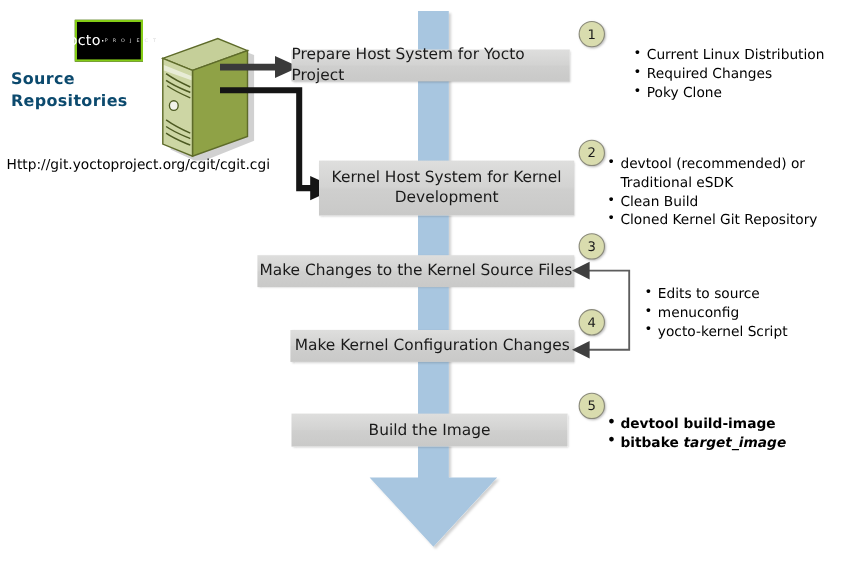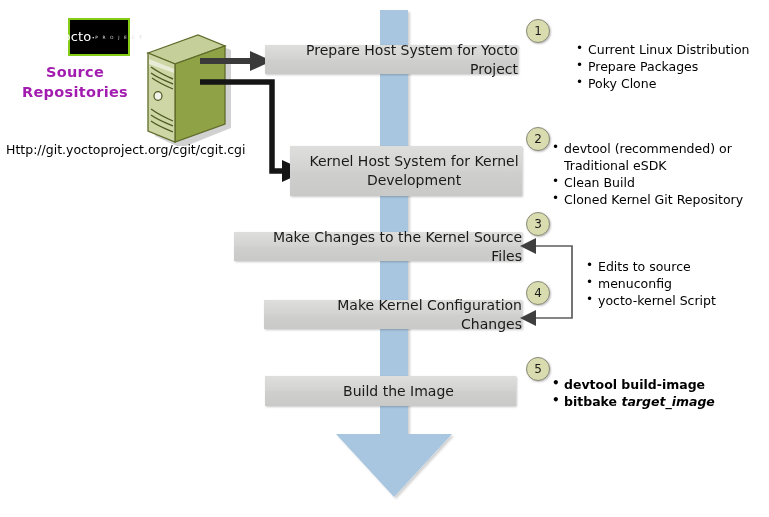--- a/index.html
+++ b/index.html
@@ -54,49 +54,48 @@
     letter-spacing: 1.6px;
     line-height: 7px;
     margin-top: 1px;
     white-space: nowrap;
   }
   
   .src-label {
     position: absolute;
     left: 10px; top: 62px;
     width: 130px;
-    text-align: center;
+    text-align: left;
     font-size: 14.5px;
     font-weight: bold;
     line-height: 20px;
     letter-spacing: 0.3px;
-    color: #a21caf;
+    color: #0c4a6e;
   }
   .src-url {
     position: absolute;
     left: 6px; top: 142px;
     font-size: 12.5px;
     color: #000;
     white-space: nowrap;
   }
   
   .pbox {
     position: absolute;
     box-sizing: border-box;
     background: linear-gradient(to bottom, #dededd 0%, #d3d3d2 48%, #cfcfce 52%, #c9c9c8 100%);
     border: none;
     display: flex;
     align-items: center;
     justify-content: center;
-    text-align: right;
+    text-align: left;
     font-size: 14px;
     color: #1a1a1a;
     line-height: 19px;
     box-shadow: 1px 1px 2px rgba(0,0,0,0.22);
-    padding-left: 16px;
   }
   
   .step-circle {
     position: absolute;
     width: 24px; height: 24px;
     border-radius: 50%;
     background: #d9dcae;
     border: 1.5px solid #8a8a7a;
     box-sizing: border-box;
     display: flex;
@@ -230,21 +229,21 @@
   <div class="step-circle" style="left:526px; top:281px;">
     <span>4</span>
   </div>
   <div class="step-circle" style="left:526px; top:357px;">
     <span>5</span>
   </div>
 
   <div class="bullets" style="left:576px; top:41px;">
     <ul>
       <li>Current Linux Distribution</li>
-      <li>Prepare Packages</li>
+      <li>Required Changes</li>
       <li>Poky Clone</li>
     </ul>
   </div>
 
   <div class="bullets" style="left:552px; top:140px;">
     <ul>
       <li class="wrap">devtool (recommended) or Traditional eSDK</li>
       <li>Clean Build</li>
       <li>Cloned Kernel Git Repository</li>
     </ul>

